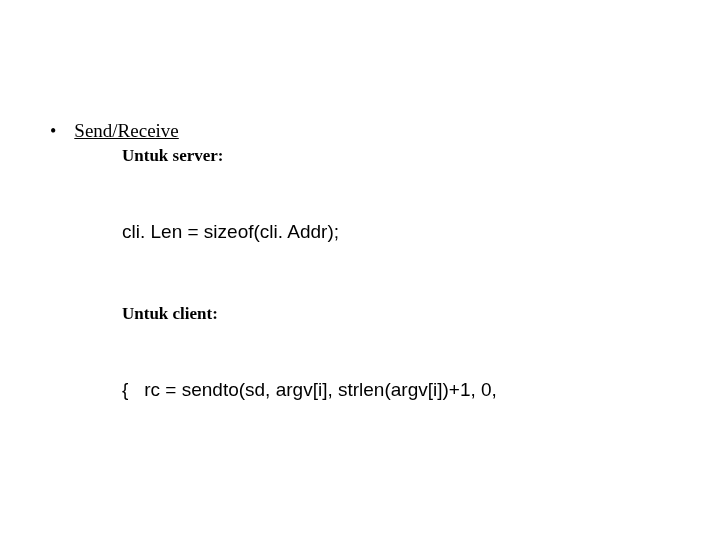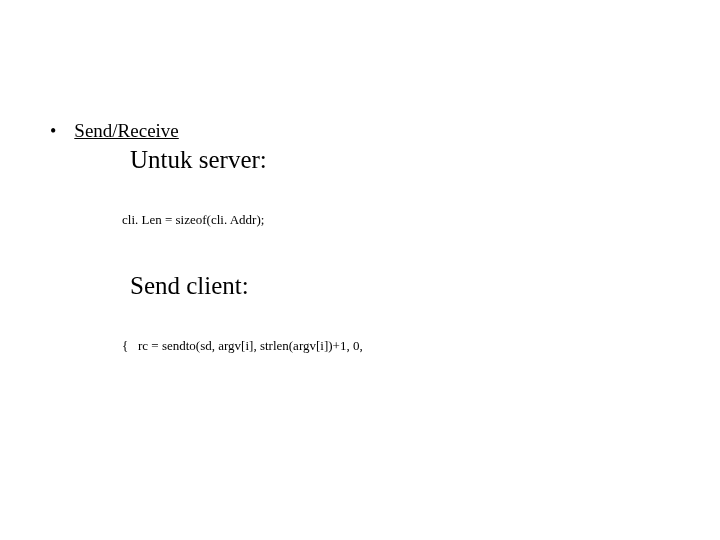--- a/index.html
+++ b/index.html
@@ -28,28 +28,27 @@
     }
     .bullet-text {
       font-size: 19px;
       text-decoration: underline;
     }
     .sub-block {
       margin-left: 72px;
       margin-top: 4px;
     }
     .sub-heading {
-      font-weight: normal;
-      font-size: 25px;
+      font-weight: bold;
+      font-size: 17px;
       margin-bottom: 2px;
-      margin-left: 8px;
     }
     .code-block {
-      font-family: Liberation Serif, serif;
-      font-size: 13px;
+      font-family: Liberation Sans, sans-serif;
+      font-size: 19px;
       line-height: 1.35;
       white-space: pre-wrap;
       margin-bottom: 8px;
     }
     .code-line {
       display: block;
     }
   </style>
 </head>
 <body>
@@ -60,21 +59,21 @@
     <span class="bullet-dot">•</span>
     <span class="bullet-text">Send/Receive</span>
   </div>
 
   <div class="sub-block">
     <div class="sub-heading">Untuk server:</div>
     <div class="code-block">
       <span class="code-line">cli. Len = sizeof(cli. Addr);</span>
     </div>
 
-    <div class="sub-heading">Send client:</div>
+    <div class="sub-heading">Untuk client:</div>
     <div class="code-block">
       <span class="code-line"><span>{</span>&nbsp;&nbsp;&nbsp;<span>rc = sendto(sd, argv[i], strlen(argv[i])+1, 0,</span></span>
       
       
     </div>
   </div>
 
 </div>
 
 </body></html>

